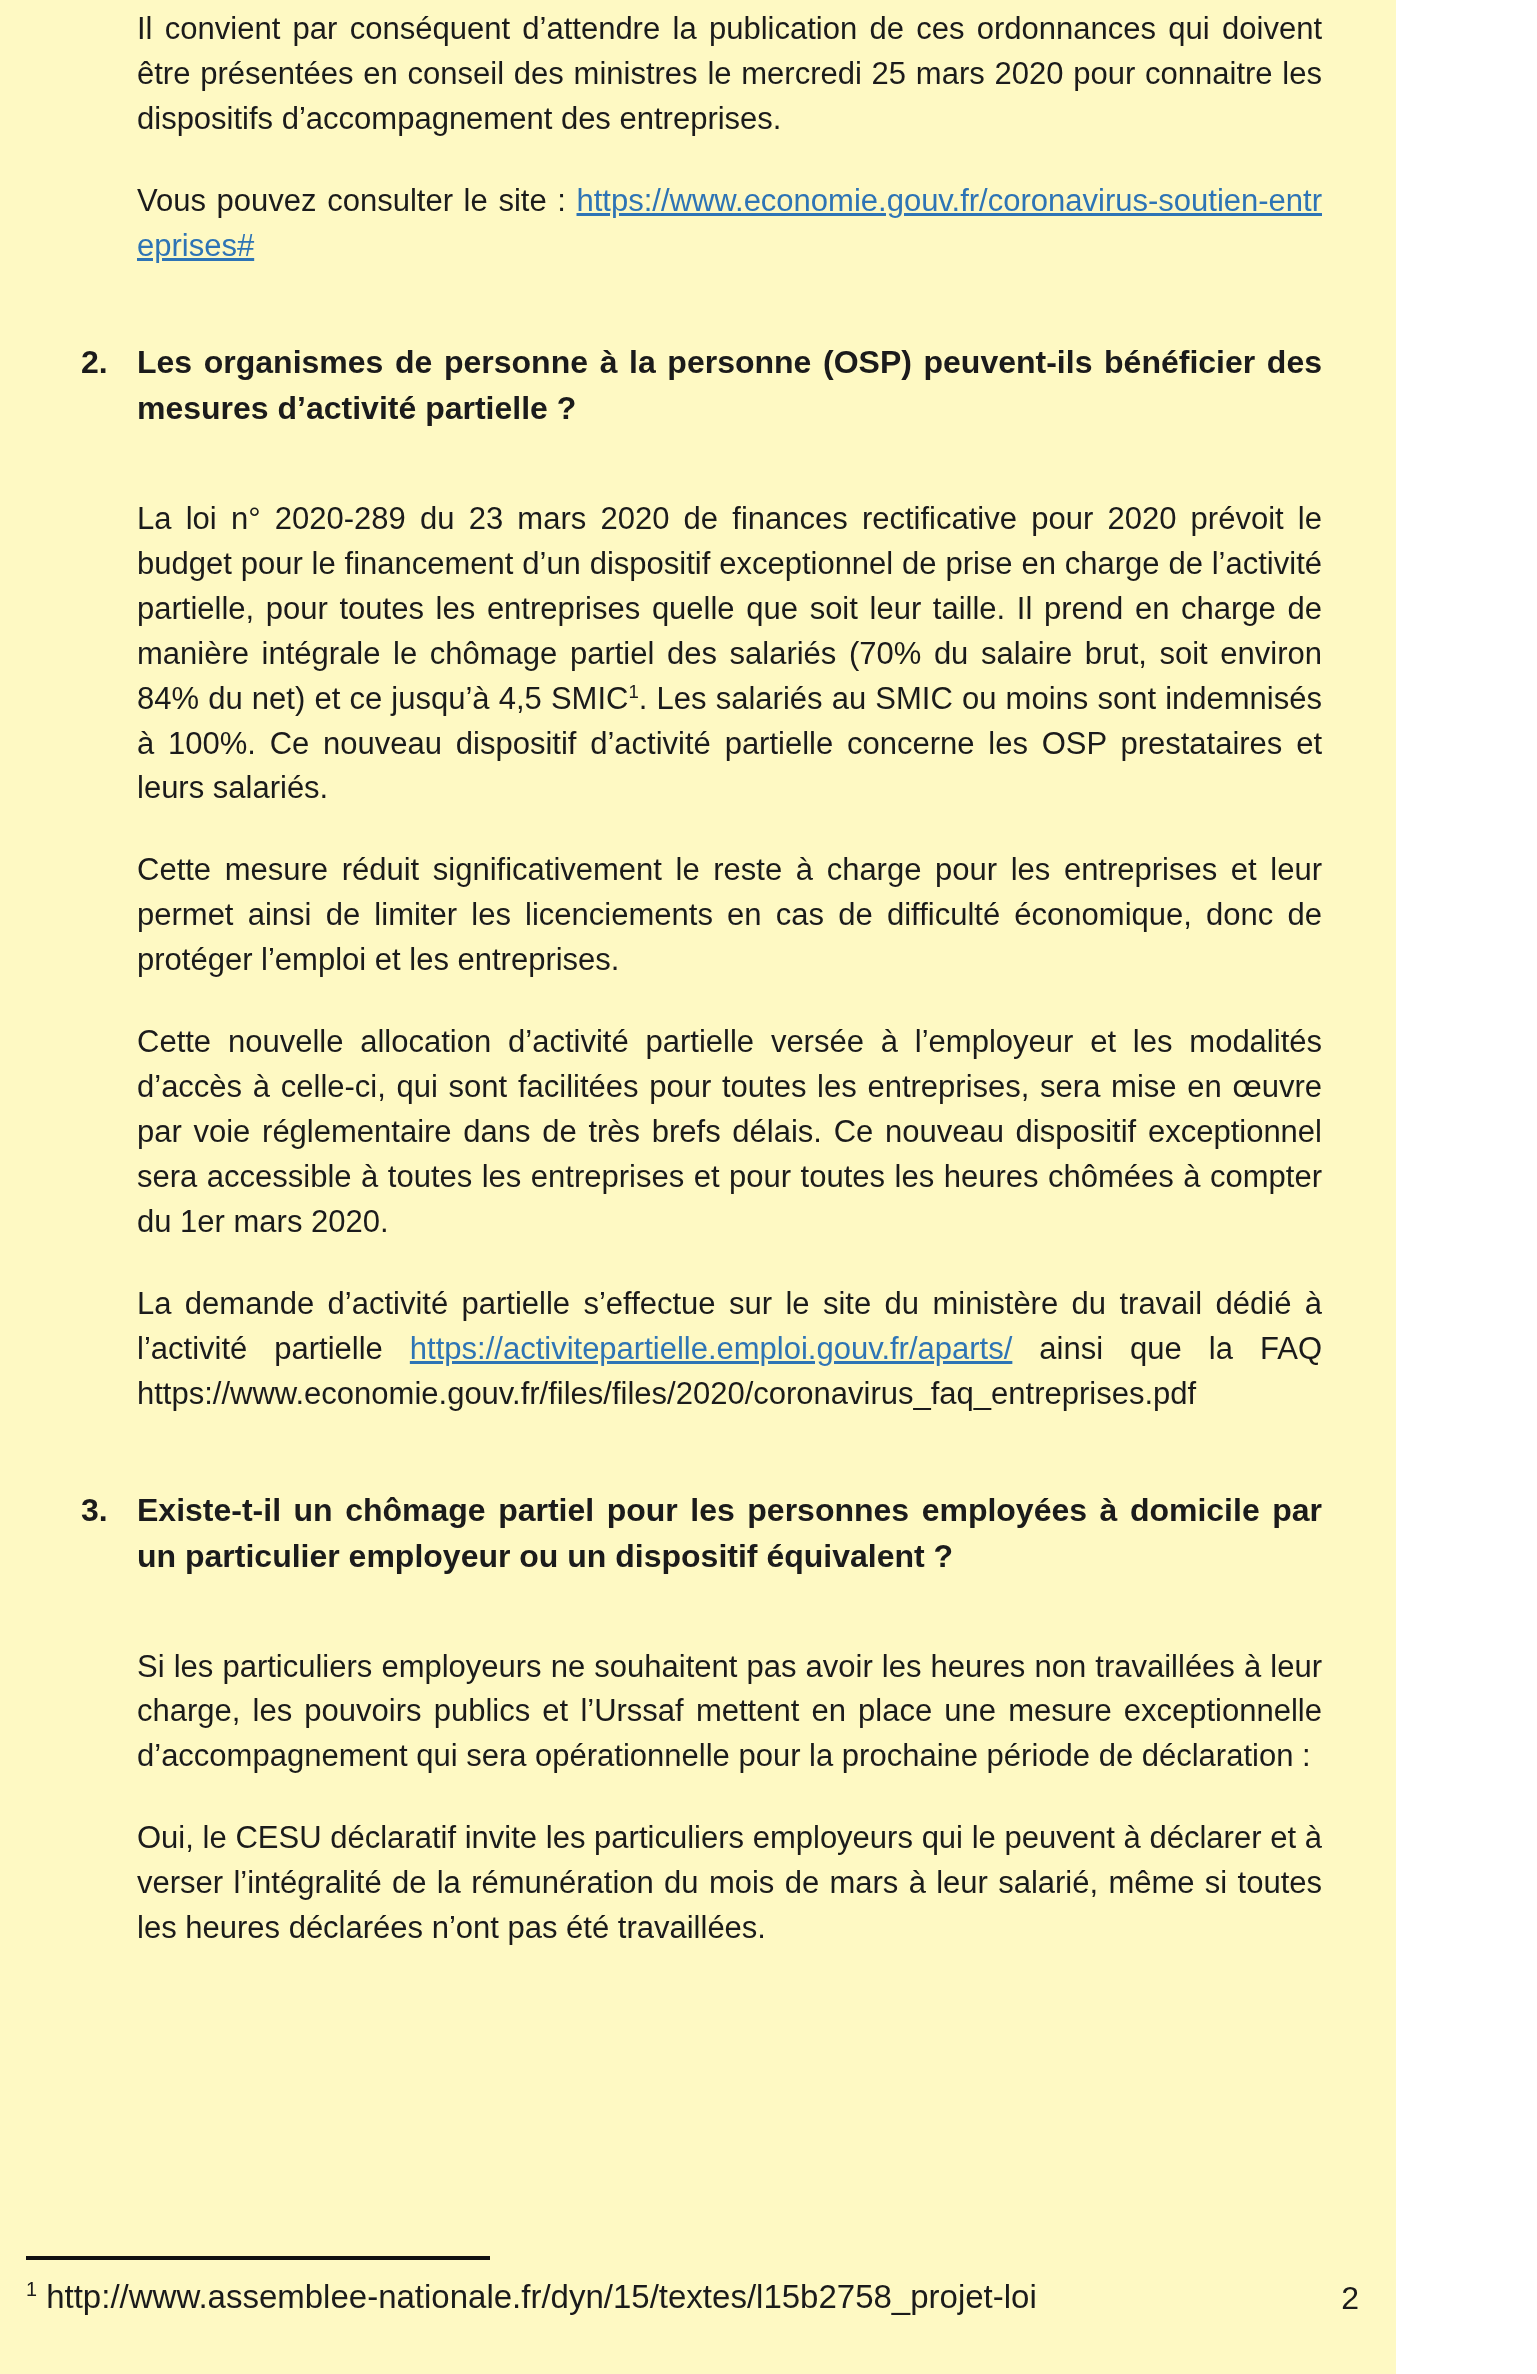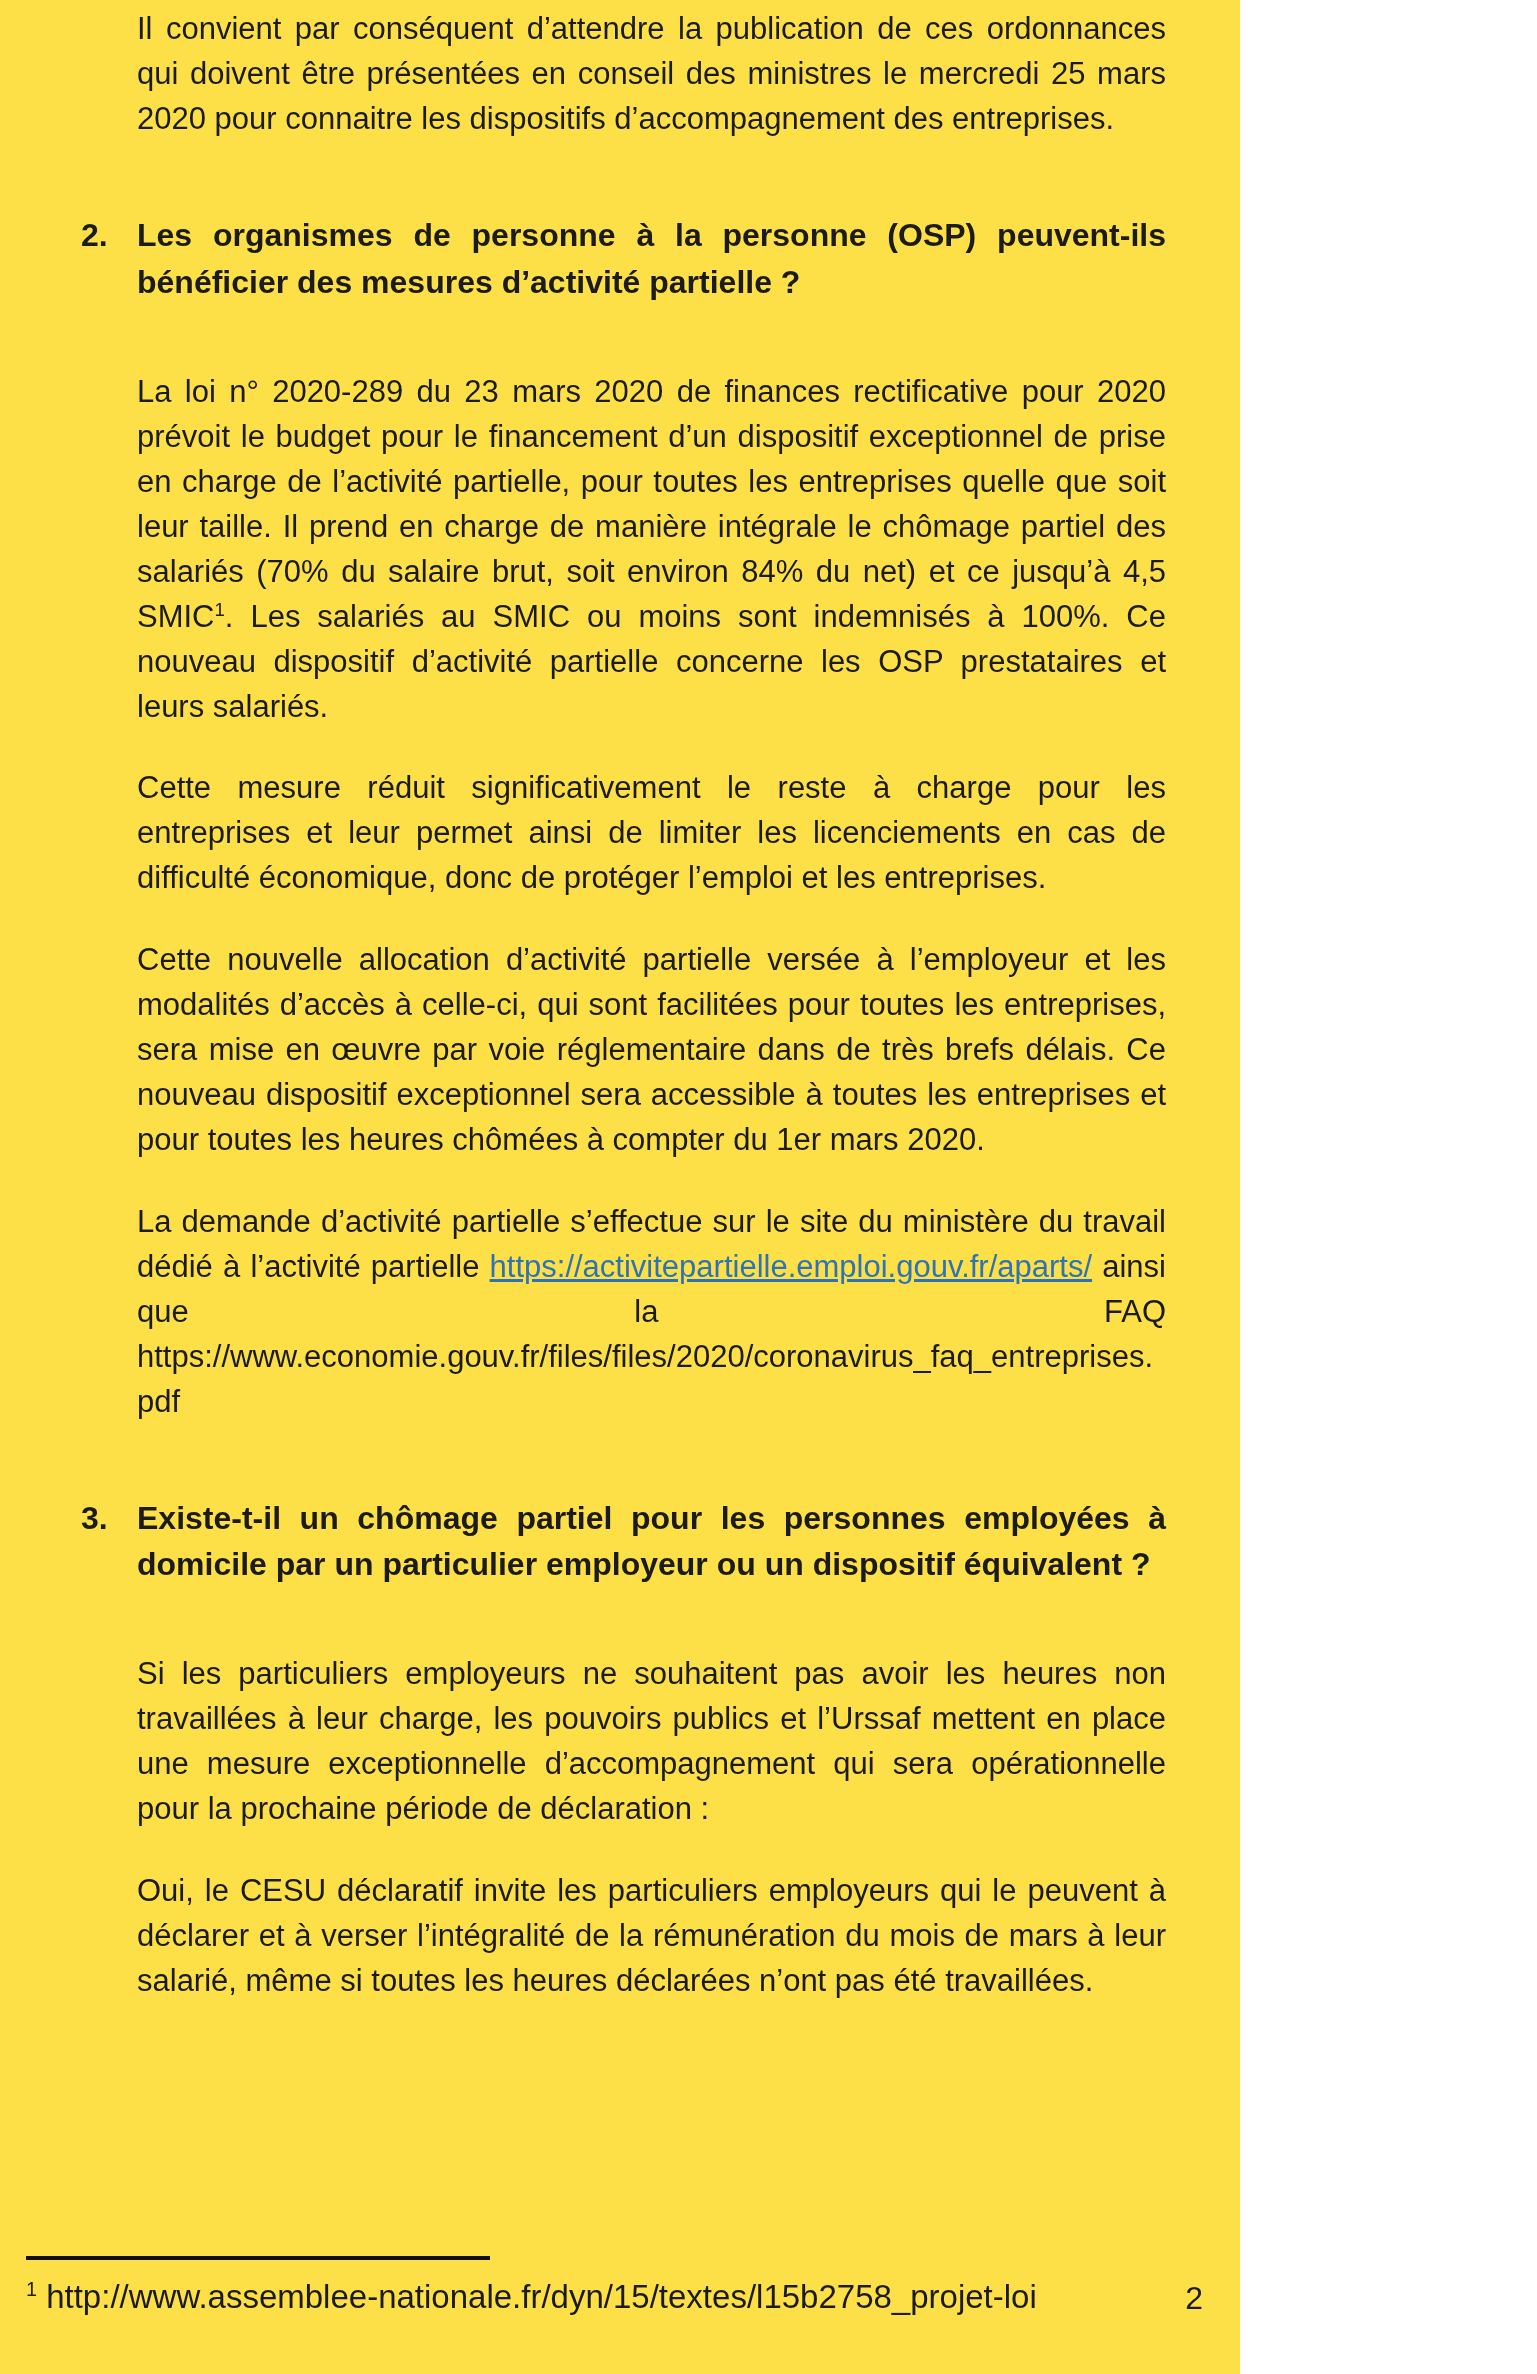--- a/index.html
+++ b/index.html
@@ -2,23 +2,23 @@
 <html style="font-size:15px"><head>
 <meta charset="utf-8">
 <style>
   html, body {
     margin: 0;
     padding: 0;
     background: #ffffff;
   }
   .page {
     position: relative;
-    width: 1240px;
+    width: 1396px;
     height: 2375px;
-    background: #fde047;
+    background: #fef9c3;
     font-family: "Liberation Sans", sans-serif;
     color: #1b1b1b;
     overflow: hidden;
   }
   .doc-body {
     position: absolute;
     top: 7.4px;
     left: 0;
     right: 0;
     padding: 0 74px 0 137px;
@@ -81,20 +81,21 @@
     color: #1b1b1b;
   }
 </style>
 </head>
 <body>
 
 <div class="page">
 
   <div class="doc-body" id="doc-body">
       <p class="para"><span>Il convient par conséquent d’attendre la publication de ces ordonnances qui doivent être présentées en conseil des ministres le mercredi 25 mars 2020 pour connaitre les dispositifs d’accompagnement des entreprises.</span></p>
+      <p class="para"><span>Vous pouvez consulter le site : </span><a class="link">https://www.economie.gouv.fr/coronavirus-soutien-entreprises#</a></p>
       <div class="heading">
         <span class="hnum">2.</span>
         <span class="htext">Les organismes de personne à la personne (OSP) peuvent-ils bénéficier des mesures d’activité partielle ?</span>
       </div>
       <p class="para"><span>La loi n° 2020-289 du 23 mars 2020 de finances rectificative pour 2020 prévoit le budget pour le financement d’un dispositif exceptionnel de prise en charge de l’activité partielle, pour toutes les entreprises quelle que soit leur taille. Il prend en charge de manière intégrale le chômage partiel des salariés (70% du salaire brut, soit environ 84% du net) et ce jusqu’à 4,5 SMIC</span><sup>1</sup><span>. Les salariés au SMIC ou moins sont indemnisés à 100%. Ce nouveau dispositif d’activité partielle concerne les OSP prestataires et leurs salariés.</span></p>
       <p class="para"><span>Cette mesure réduit significativement le reste à charge pour les entreprises et leur permet ainsi de limiter les licenciements en cas de difficulté économique, donc de protéger l’emploi et les entreprises.</span></p>
       <p class="para"><span>Cette nouvelle allocation d’activité partielle versée à l’employeur et les modalités d’accès à celle-ci, qui sont facilitées pour toutes les entreprises, sera mise en œuvre par voie réglementaire dans de très brefs délais. Ce nouveau dispositif exceptionnel sera accessible à toutes les entreprises et pour toutes les heures chômées à compter du 1er mars 2020.</span></p>
       <p class="para"><span>La demande d’activité partielle s’effectue sur le site du ministère du travail dédié à l’activité partielle </span><a class="link">https://activitepartielle.emploi.gouv.fr/aparts/</a><span> ainsi que la FAQ https://www.economie.gouv.fr/files/files/2020/coronavirus_faq_entreprises.pdf</span></p>
       <div class="heading">
         <span class="hnum">3.</span>

